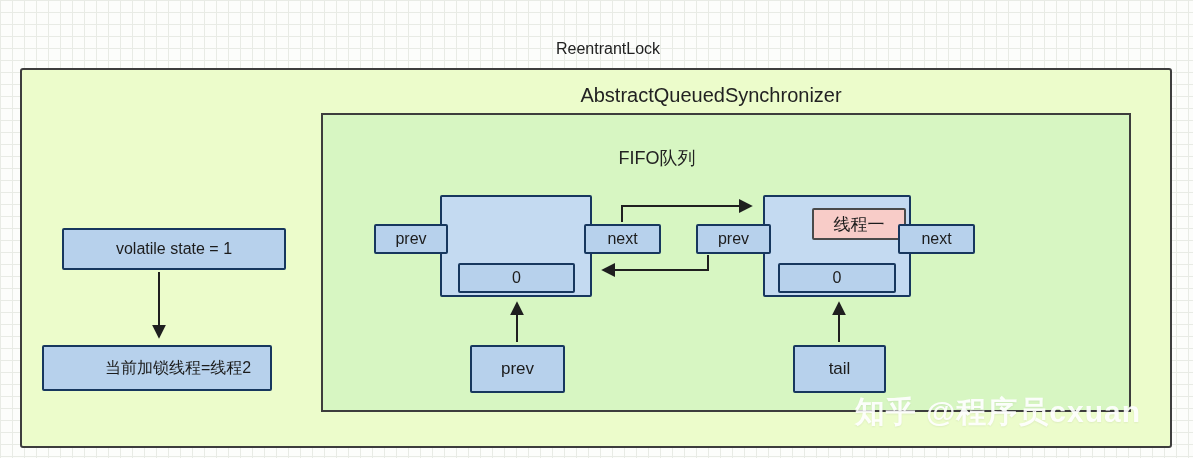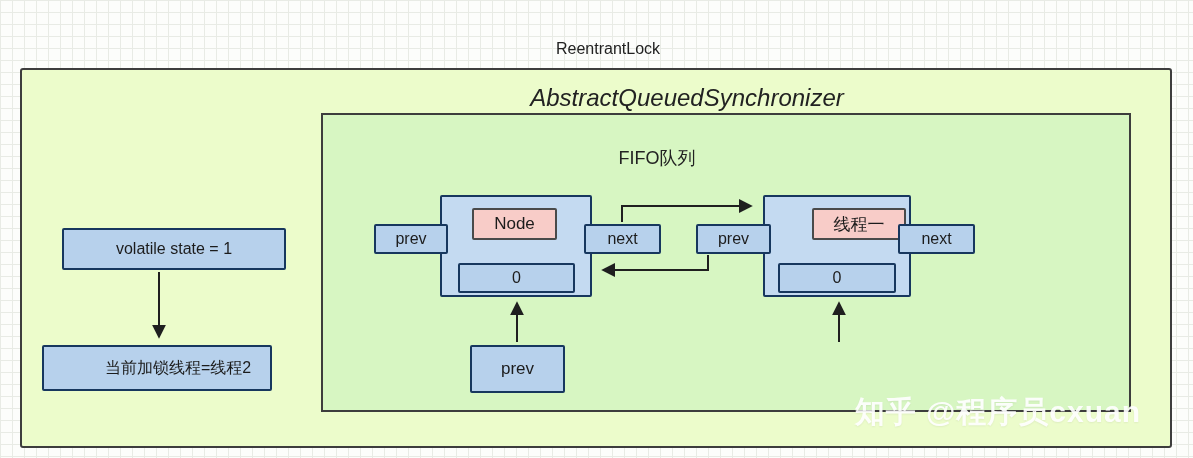--- a/index.html
+++ b/index.html
@@ -15,22 +15,22 @@
   .diagram-title{
     position:absolute;left:608px;top:24px;transform:translateX(-50%);
     font-size:16px;color:#222;white-space:nowrap;margin-top:16px;
   }
   .outer-box{
     position:absolute;left:20px;top:68px;width:1152px;height:380px;
     background:var(--outer-fill,#ecfccb);border:2px solid #3d3d3d;
     border-radius:3px;box-sizing:border-box;
   }
   .aqs-label{
-    position:absolute;left:687px;top:84px;transform:translateX(-50%);
-    font-size:24px;color:#222;white-space:nowrap;font-style:italic;
+    position:absolute;left:711px;top:84px;transform:translateX(-50%);
+    font-size:20px;color:#222;white-space:nowrap;
   }
   .inner-box{
     position:absolute;left:321px;top:113px;width:810px;height:299px;
     background:var(--inner-fill,#d7f6c2);border:2px solid #3d3d3d;
     box-sizing:border-box;
   }
   .fifo-label{
     position:absolute;left:657px;top:146px;transform:translateX(-50%);
     font-size:18px;color:#222;white-space:nowrap;
   }
@@ -88,32 +88,32 @@
   <div class="outer-box"></div>
   <div class="aqs-label">AbstractQueuedSynchronizer</div>
 
   <div class="inner-box"></div>
   <div class="fifo-label">FIFO队列</div>
 
   <div class="bluebox state-box">volatile state = 1</div>
   <div class="bluebox thread-box">当前加锁线程=线程2</div>
 
   <div class="nodebox node1-box"></div>
-  <div class="pinkbox node1-title">Node</div>
   <div class="bluebox node1-value">0</div>
   <div class="bluebox prev1-box">prev</div>
   <div class="bluebox next1-box">next</div>
 
   <div class="nodebox node2-box"></div>
   <div class="pinkbox node2-title">线程一</div>
   <div class="bluebox node2-value">0</div>
   <div class="bluebox prev2-box">prev</div>
   <div class="bluebox next2-box">next</div>
 
   <div class="bluebox head-box">prev</div>
+  <div class="bluebox tail-box">tail</div>
 
   <svg class="arrows" viewBox="0 0 1193 458">
     <defs>
       <marker id="arrow" viewBox="0 0 10 10" refX="8" refY="5" markerWidth="7" markerHeight="7" orient="auto">
         <path d="M0,0 L10,5 L0,10 z" fill="#1f1f1f"></path>
       </marker>
     </defs>
     <path d="M159,272 L159,336" fill="none" stroke="#1f1f1f" stroke-width="2" marker-end="url(#arrow)"></path>
     <path d="M622,222 L622,206 L750,206" fill="none" stroke="#1f1f1f" stroke-width="2" marker-end="url(#arrow)"></path>
     <path d="M708,255 L708,270 L604,270" fill="none" stroke="#1f1f1f" stroke-width="2" marker-end="url(#arrow)"></path>

